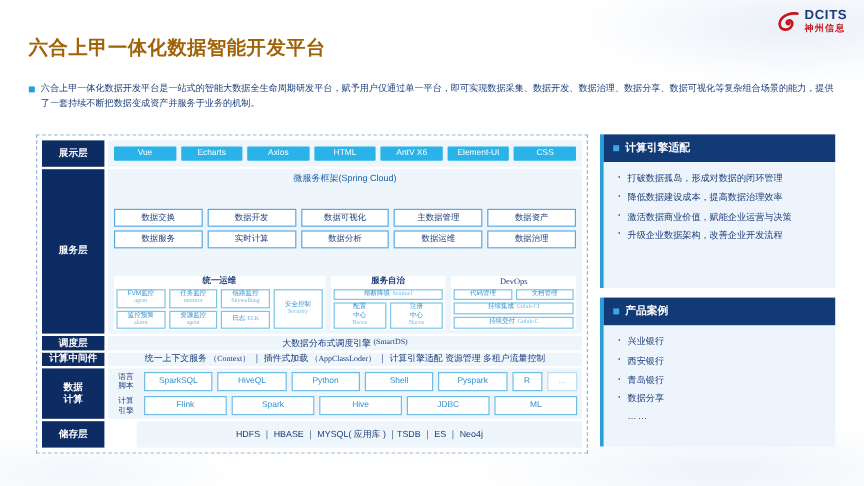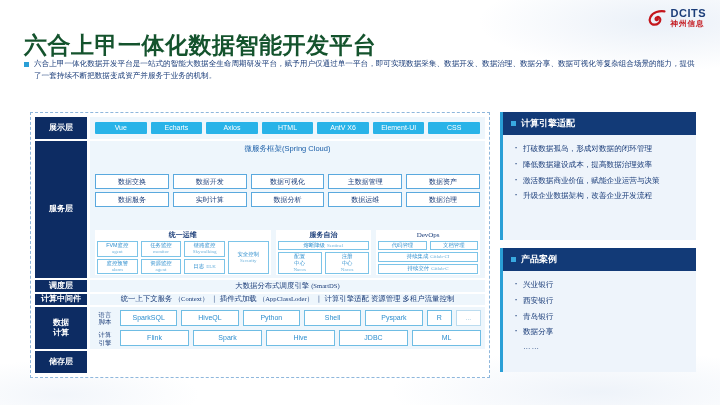--- a/index.html
+++ b/index.html
@@ -19,24 +19,24 @@
       radial-gradient(ellipse 200px 50px at 60px 395px, rgba(150,180,220,.12), rgba(255,255,255,0) 70%);
   }
 
   
   .logo{position:absolute;right:14px;top:8px;display:flex;align-items:center;gap:4px;}
   .logo-mark{width:20px;height:20px;flex:0 0 20px;}
   .logo-txt{line-height:1;}
   .logo-name{font-size:11px;font-weight:bold;color:#1b3d79;letter-spacing:.5px;}
   .logo-sub{font-size:7.5px;font-weight:bold;color:#c4161c;letter-spacing:1px;margin-top:1px;}
 
-  .page-title{position:absolute;left:24px;top:30px;font-size:23px;font-weight:bold;
-    color:#14532d;letter-spacing:.5px;}
-
-  .intro{position:absolute;left:24px;top:58px;width:672px;display:flex;gap:5px;}
+  .page-title{position:absolute;left:24px;top:30px;font-size:16px;font-weight:bold;
+    color:#a16207;letter-spacing:.5px;}
+
+  .intro{position:absolute;left:24px;top:68px;width:672px;display:flex;gap:5px;}
   .intro .bullet{width:5px;height:5px;background:#2a9fd6;margin-top:4px;flex:0 0 5px;}
   .intro p{margin:0;font-size:7.6px;line-height:1.55;color:#1b3d79;}
 
   
   .diagram{position:absolute;left:30px;top:112px;width:460px;height:266px;
     border:1px dashed #8fb7dc;background:#ffffff;box-sizing:border-box;
     display:flex;flex-direction:column;padding:4px;gap:2px;}
 
   .row{display:flex;gap:3px;}
   .layer-label{flex:0 0 52px;background:#0d2c63;color:#fff;font-size:8px;font-weight:bold;
@@ -330,20 +330,23 @@
           <span class="cmp-chip">Hive</span>
           <span class="cmp-chip">JDBC</span>
           <span class="cmp-chip">ML</span>
         </div>
       </div>
     </div>
   </div>
 
   <div class="row row-store">
     <div class="layer-label">储存层</div>
+    <div class="thin-body">
+      <span>HDFS ｜ HBASE ｜ MYSQL( 应用库 ) ｜TSDB ｜ ES ｜ Neo4j</span>
+    </div>
   </div>
 
 </div>
 
 <div class="panel" id="panel-advantages">
   <div class="panel-head">
     <span class="sq"></span>
     <span>计算引擎适配</span>
   </div>
   <div class="panel-body">

